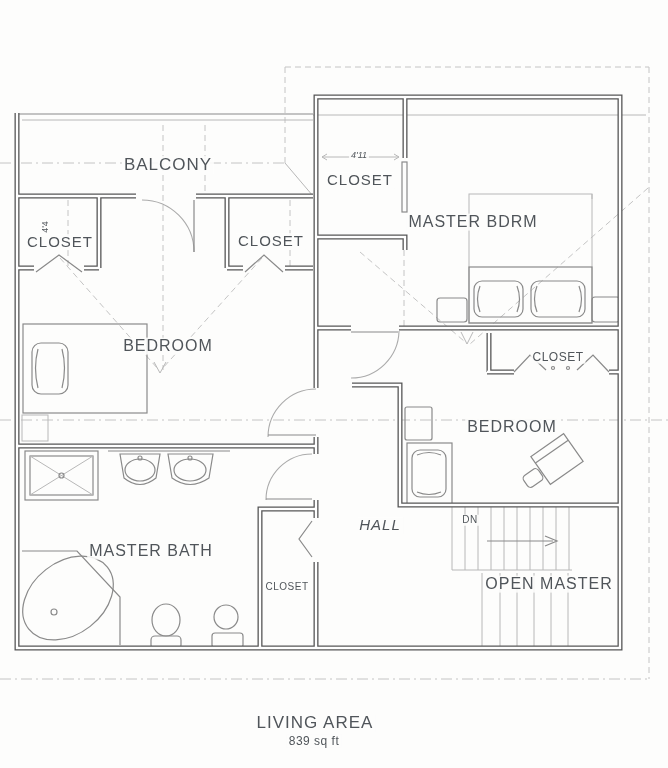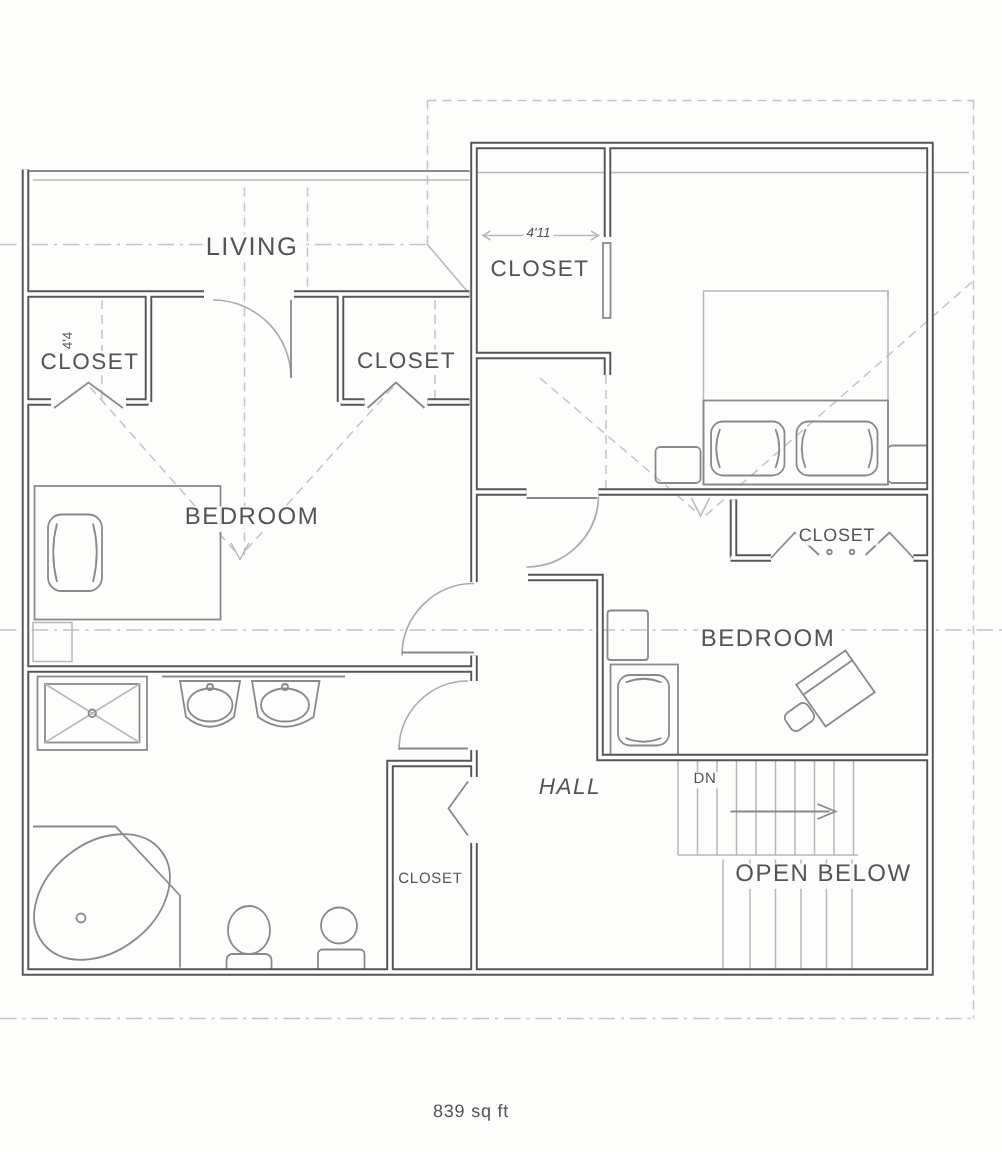--- a/index.html
+++ b/index.html
@@ -200,27 +200,30 @@
     </g>
     <rect class="ln" x="402" y="162" width="5" height="50" fill="#fff"></rect>
   </g>
 
   <g>
     <path class="lt" d="M322 157 L399 157"></path>
     <path class="lt" d="M327 154 L322 157 L327 160 M394 154 L399 157 L394 160"></path>
   </g>
 </svg>
 
-  <div class="lbl fs17" style="left:168px;top:165px;">LIVING</div>
+  <div class="lbl fs17" style="left:168px;top:165px;">BALCONY</div>
   <div class="lbl fs15" style="left:60px;top:242px;">CLOSET</div>
   <div class="lbl fs9 rot" style="left:46px;top:227px;">4'4</div>
   <div class="lbl fs15" style="left:271px;top:241px;">CLOSET</div>
   <div class="lbl fs15" style="left:360px;top:180px;">CLOSET</div>
   <div class="lbl fs9" style="left:359px;top:156px;font-style:italic;">4'11</div>
+  <div class="lbl fs16" style="left:473px;top:222px;">MASTER BDRM</div>
   <div class="lbl fs16" style="left:168px;top:346px;">BEDROOM</div>
   <div class="lbl fs12" style="left:558px;top:357px;">CLOSET</div>
   <div class="lbl fs16" style="left:512px;top:427px;">BEDROOM</div>
+  <div class="lbl fs16" style="left:151px;top:551px;">MASTER BATH</div>
   <div class="lbl fs15" style="left:380px;top:525px;font-style:italic;">HALL</div>
   <div class="lbl fs10" style="left:287px;top:587px;">CLOSET</div>
   <div class="lbl fs10" style="left:470px;top:520px;">DN</div>
-  <div class="lbl fs16" style="left:549px;top:584px;">OPEN BELOW</div>
+  <div class="lbl fs16" style="left:549px;top:584px;">OPEN MASTER</div>
+  <div class="lbl fs17" style="left:315px;top:723px;">LIVING AREA</div>
   <div class="lbl fs12" style="left:314px;top:741px;">839 sq ft</div>
 </div>
 
 </body></html>

